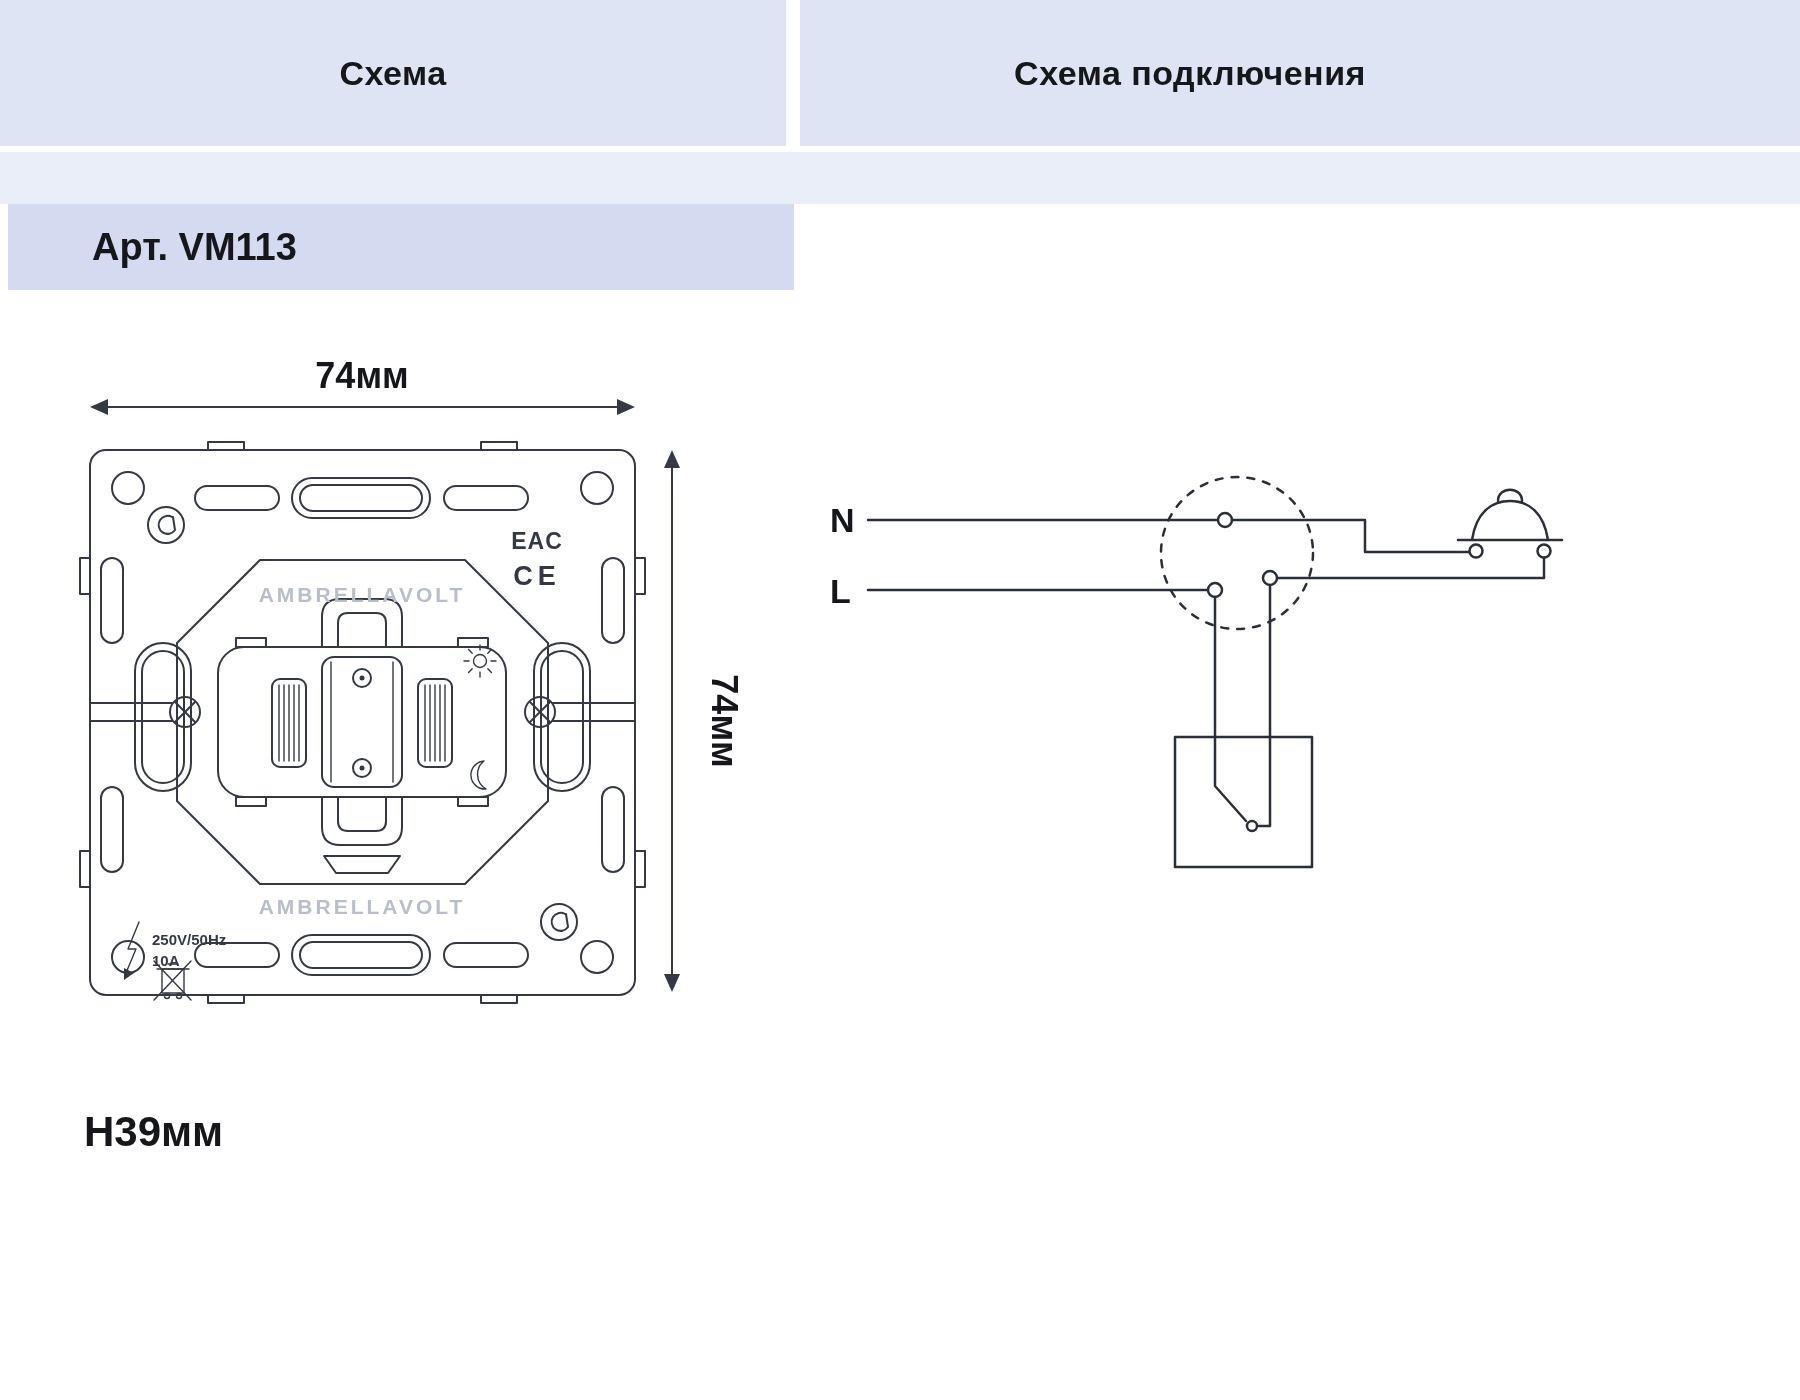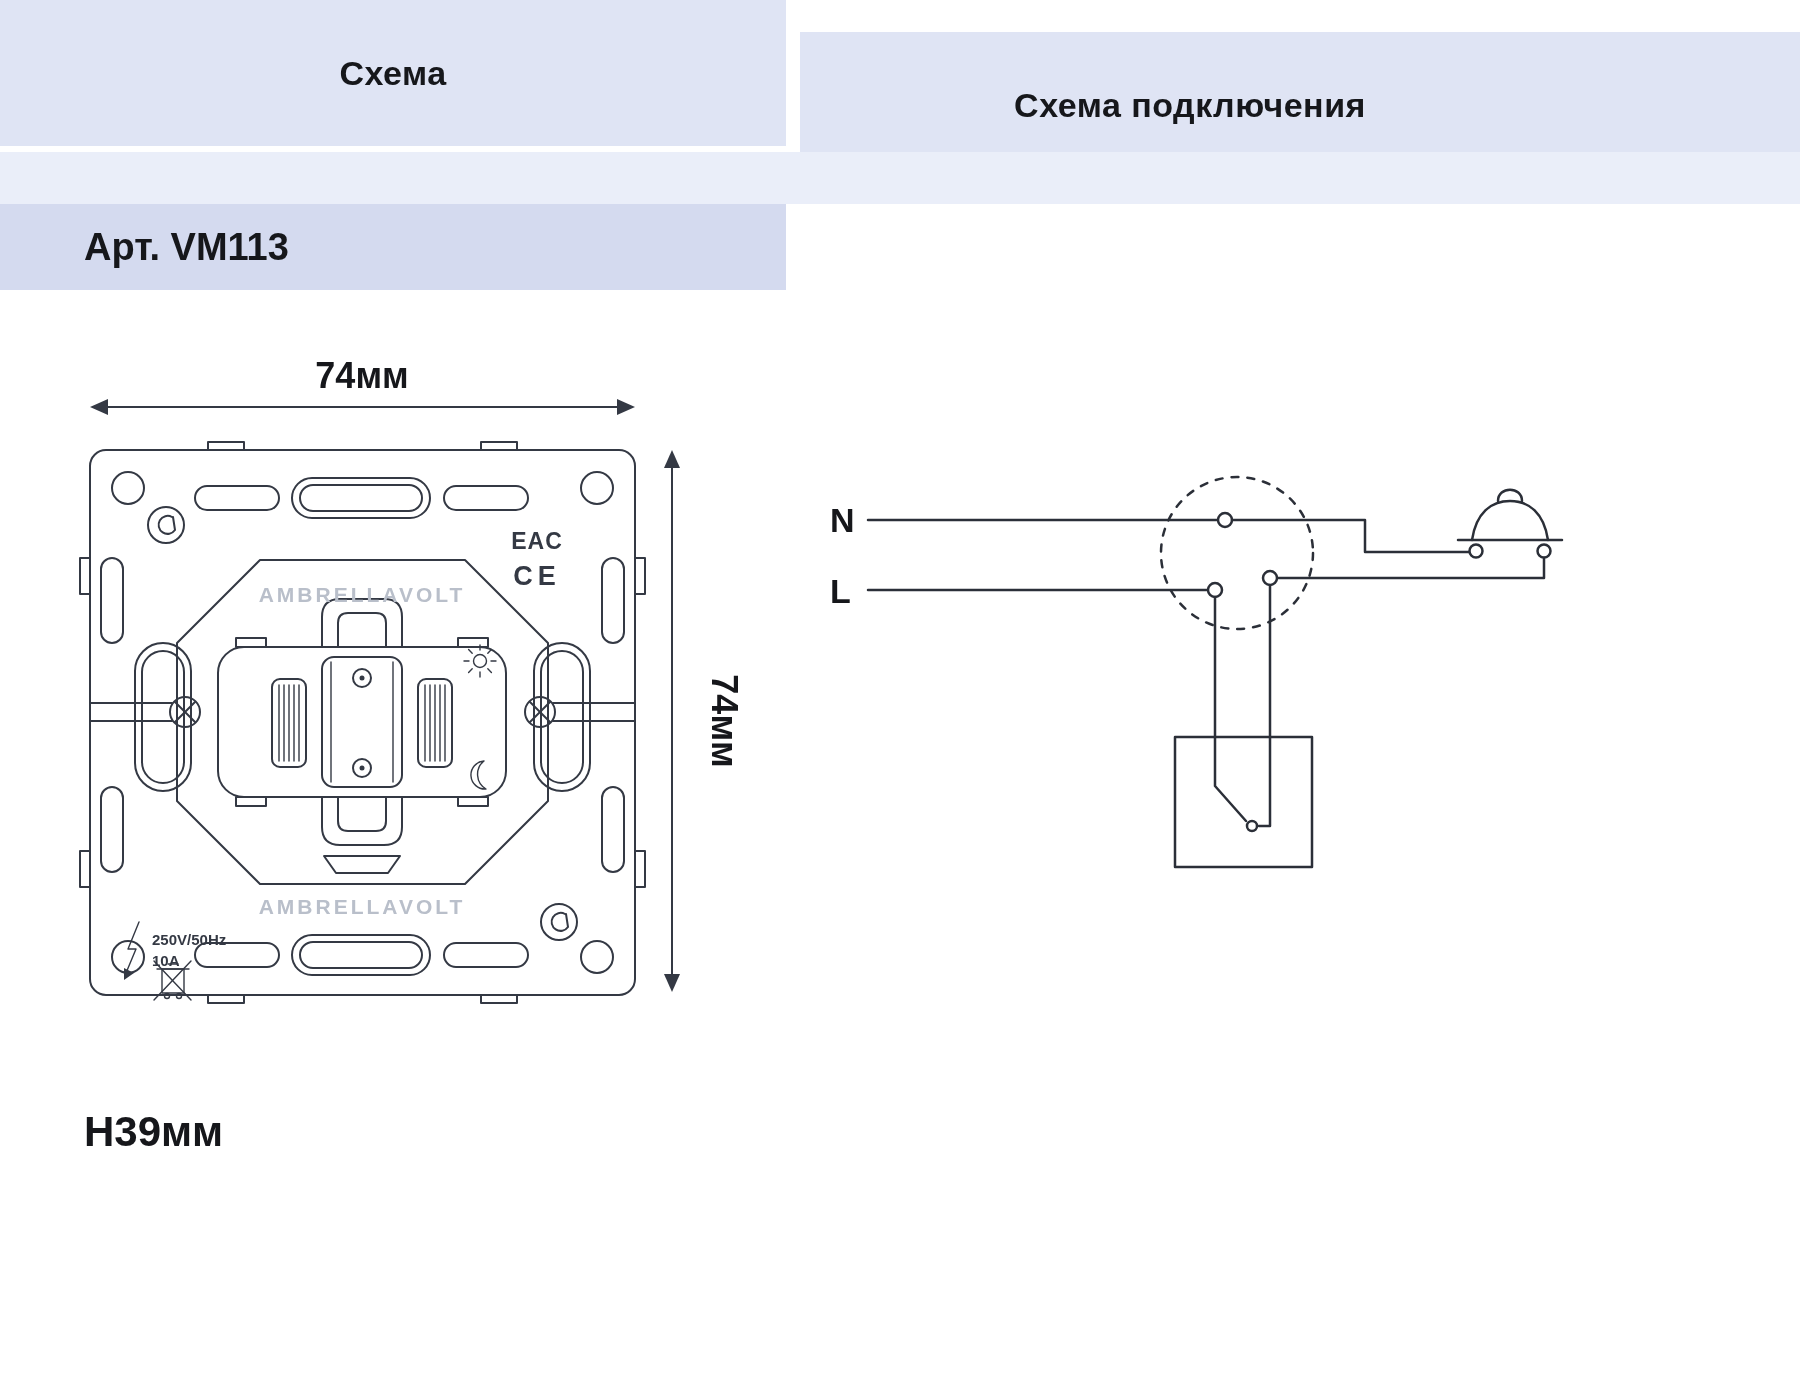--- a/index.html
+++ b/index.html
@@ -4,25 +4,25 @@
 <style>
   html,body{margin:0;padding:0;background:#ffffff;}
   .page{
     position:relative;width:1800px;height:1400px;background:#ffffff;
     font-family:"Liberation Sans",sans-serif;color:#16171b;overflow:hidden;
   }
   .band{position:absolute;}
   .band-header-left{left:0;top:0;width:786px;height:146px;background:#dfe4f4;
     display:flex;align-items:center;justify-content:center;}
   .band-header-right{left:800px;top:0;width:1000px;height:146px;background:#dfe4f4;
-    display:flex;align-items:center;margin-top:32px;}
+    display:flex;align-items:center;}
   .band-header-right .t-wrap{width:780px;text-align:center;}
   .hdr{font-size:34px;font-weight:600;letter-spacing:0.5px;color:#16171b;}
   .band-light{left:0;top:152px;width:1800px;height:52px;background:#eaeef9;}
-  .band-art{left:0;top:204px;width:786px;height:86px;background:#d4daef;
+  .band-art{left:8px;top:204px;width:786px;height:86px;background:#d4daef;
     display:flex;align-items:center;}
   .art-text{padding-left:84px;font-size:38px;font-weight:600;}
   .height-label{position:absolute;left:84px;top:1108px;font-size:42px;font-weight:600;}
   svg{position:absolute;overflow:visible;}
   .mech-svg{left:60px;top:355px;width:720px;height:680px;}
   .wire-svg{left:800px;top:420px;width:1000px;height:600px;}
   .ln{stroke:#343944;fill:none;stroke-width:2;stroke-linecap:round;stroke-linejoin:round;}
   .ln-thin{stroke-width:1.4;}
   .wln{stroke:#2b2f38;fill:none;stroke-width:2.5;stroke-linecap:round;stroke-linejoin:round;}
   .fillmark{fill:#343944;stroke:none;}

